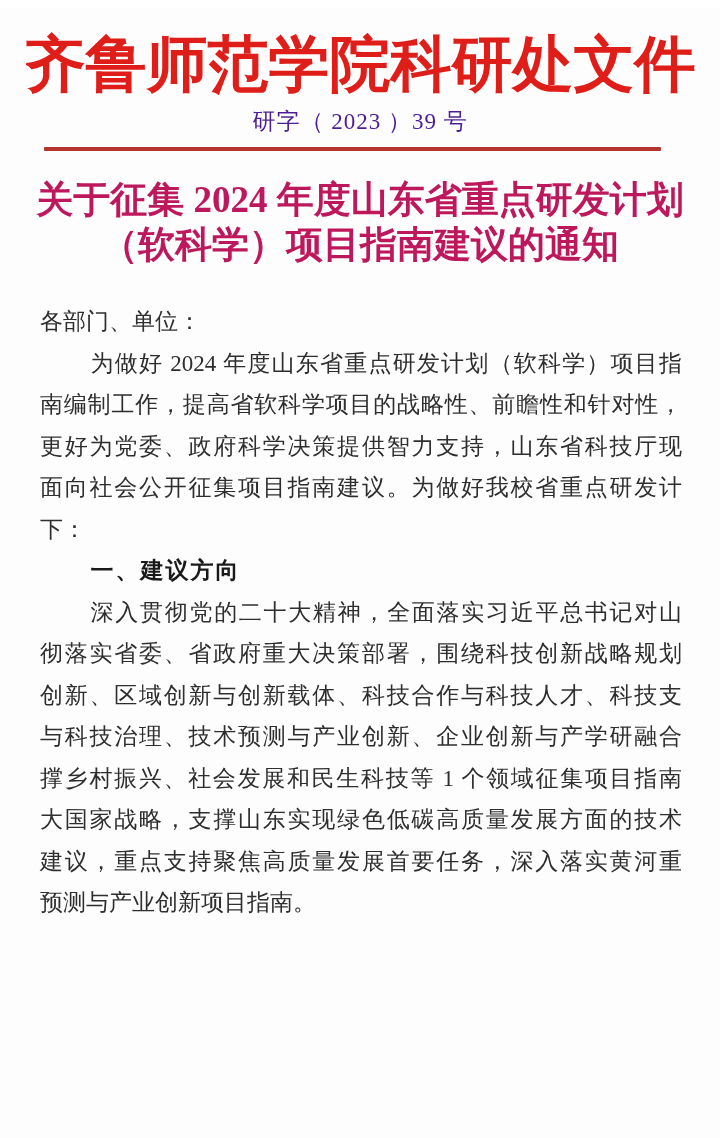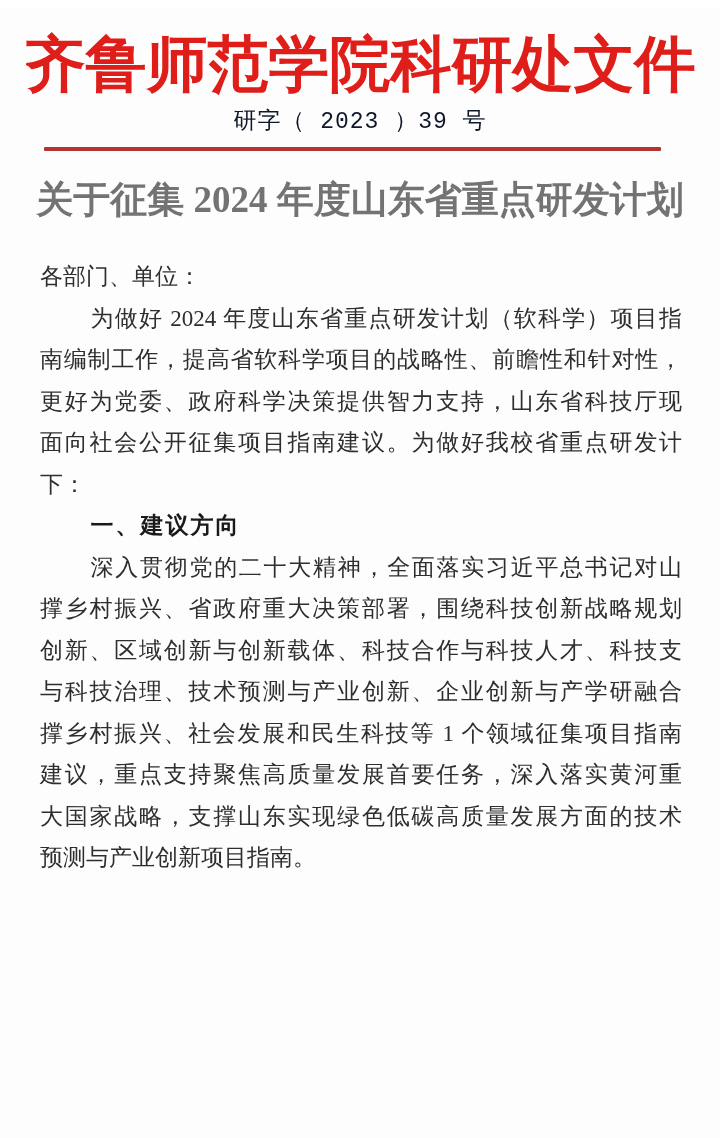--- a/index.html
+++ b/index.html
@@ -26,36 +26,35 @@
     letter-spacing: 0px;
     color: #df1e1a;
     white-space: nowrap;
   }
   .doc-number {
     margin-top: 6px;
     text-align: center;
     font-size: 23px;
     line-height: 28px;
     letter-spacing: 1px;
-    color: #0f172a;
-    font-family: Liberation Mono, monospace;
+    color: #4c1d95;
   }
   .red-rule {
     height: 4px;
     margin: 11px 59px 0 44px;
     background: #b5342f;
     border-radius: 1px;
   }
   .doc-title {
     margin: 26px 30px 0 30px;
     text-align: center;
     font-size: 37px;
     line-height: 45px;
     font-weight: bold;
-    color: #737373;
+    color: #be185d;
   }
   .doc-body {
     margin: 34px 38px 0 40px;
     font-size: 23px;
     line-height: 41.5px;
     color: #2e2e2e;
   }
   .line {
     min-height: 41.5px;
     white-space: normal;
@@ -81,33 +80,34 @@
 <div class="page">
 
   <div class="doc-header">
     <div class="org-title" style="color: rgb(223, 30, 26);">齐鲁师范学院科研处文件</div>
     <div class="doc-number">研字（ 2023 ）39 号</div>
     <div class="red-rule" style="background: rgb(181, 52, 47);"></div>
   </div>
 
   <h1 class="doc-title">
     <span>关于征集 2024 年度山东省重点研发计划</span><br>
+    <span>（软科学）项目指南建议的通知</span>
   </h1>
 
   <div class="doc-body" id="body-lines">
       <div class="line">各部门、单位：</div>
       <div class="line indent just">为做好 2024 年度山东省重点研发计划（软科学）项目指</div>
       <div class="line just">南编制工作，提高省软科学项目的战略性、前瞻性和针对性，</div>
       <div class="line just">更好为党委、政府科学决策提供智力支持，山东省科技厅现</div>
       <div class="line just">面向社会公开征集项目指南建议。为做好我校省重点研发计</div>
       <div class="line">下：</div>
       <div class="line indent heading">一、建议方向</div>
       <div class="line indent just">深入贯彻党的二十大精神，全面落实习近平总书记对山</div>
-      <div class="line just">撑乡村振兴、省政府重大决策部署，围绕科技创新战略规划</div>
+      <div class="line just">彻落实省委、省政府重大决策部署，围绕科技创新战略规划</div>
       <div class="line just">创新、区域创新与创新载体、科技合作与科技人才、科技支</div>
       <div class="line just">与科技治理、技术预测与产业创新、企业创新与产学研融合</div>
       <div class="line just">撑乡村振兴、社会发展和民生科技等 1 个领域征集项目指南</div>
+      <div class="line just">大国家战略，支撑山东实现绿色低碳高质量发展方面的技术</div>
       <div class="line just">建议，重点支持聚焦高质量发展首要任务，深入落实黄河重</div>
-      <div class="line just">大国家战略，支撑山东实现绿色低碳高质量发展方面的技术</div>
       <div class="line">预测与产业创新项目指南。</div>
     </div>
 
 </div>
 
 </body></html>

